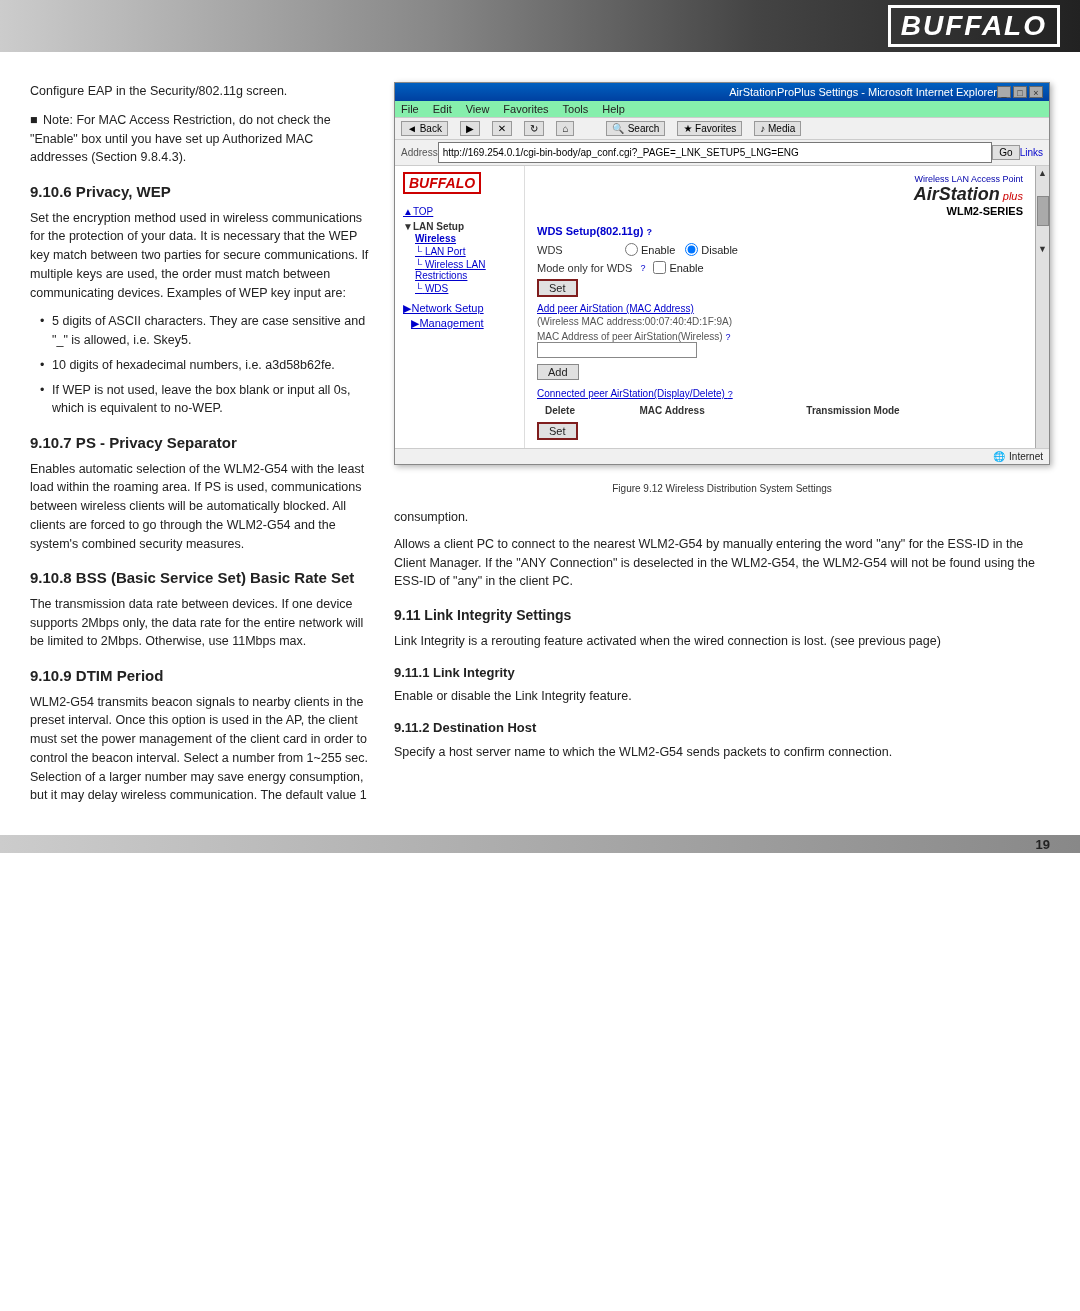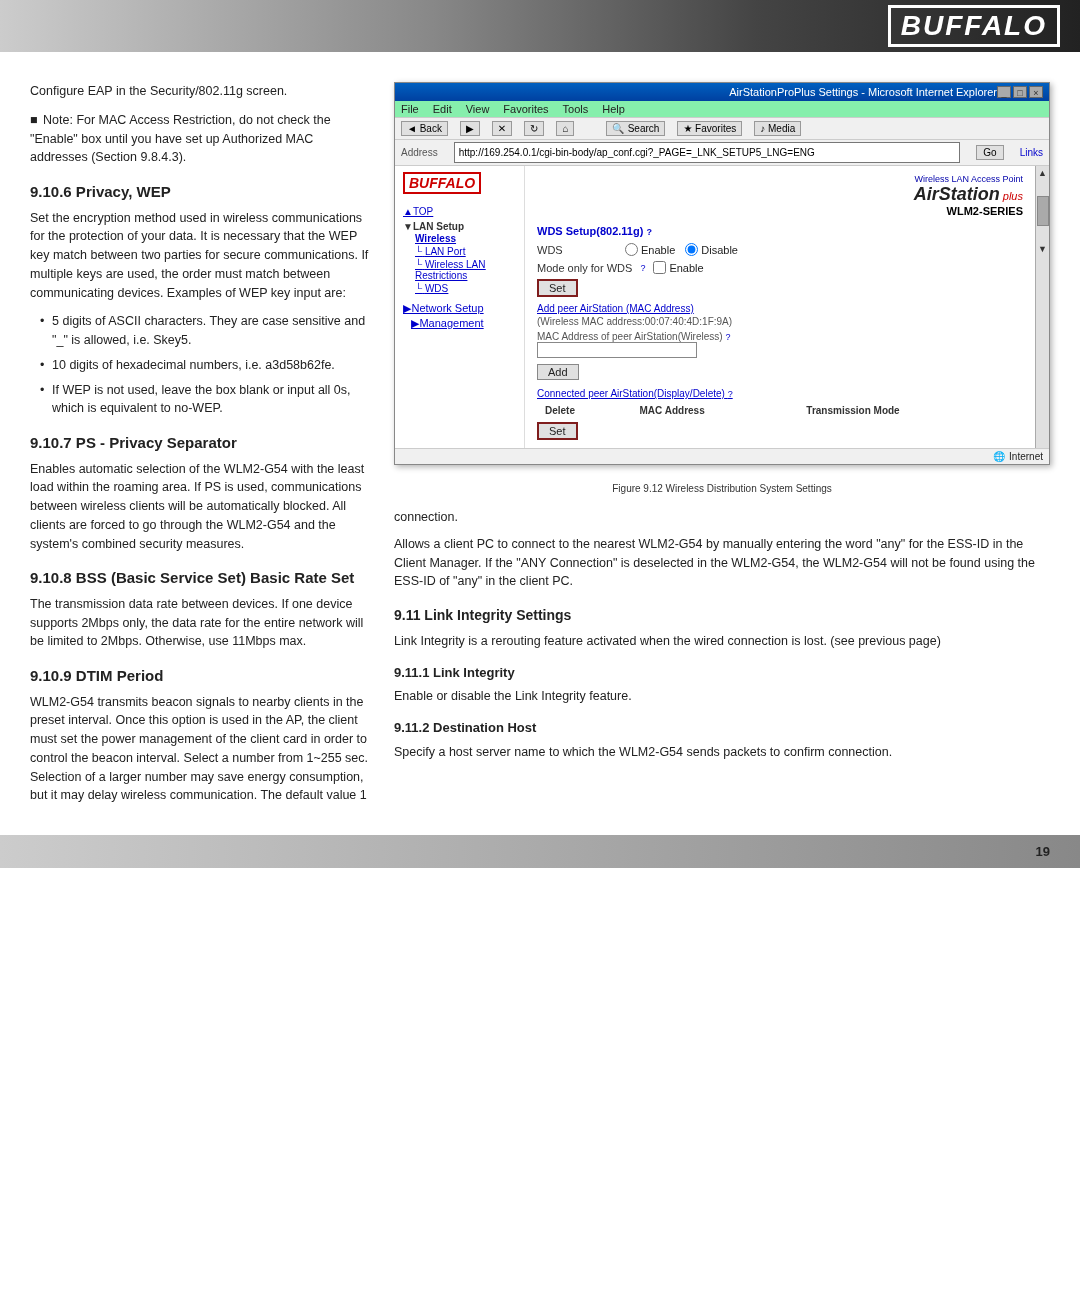--- a/index.html
+++ b/index.html
@@ -145,21 +145,21 @@
       padding: 1px 5px;
       font-size: 10px;
       cursor: pointer;
     }
 
     .browser-addressbar {
       background: #f0f0f0;
       padding: 2px 6px;
       display: flex;
       align-items: center;
-      gap: 16px;
+      gap: 0;
       border-bottom: 1px solid #ccc;
       font-size: 11px;
     }
     .address-label {
       font-size: 10px;
       color: #555;
     }
     .address-input {
       flex: 1;
       border: 1px solid #777;
@@ -415,21 +415,21 @@
     .big-section-heading {
       font-size: 14px;
       font-weight: bold;
       margin-top: 14px;
       margin-bottom: 6px;
     }
 
     
     .footer-bar {
       background: linear-gradient(to right, #cccccc, #888888);
-      height: 33px;
+      height: 18px;
       margin-top: 20px;
       display: flex;
       align-items: center;
       justify-content: flex-end;
       padding-right: 30px;
     }
     .page-number {
       font-size: 13px;
       font-weight: bold;
       color: #222;
@@ -665,21 +665,21 @@
         <div class="status-icon">
           <span>🌐</span>
           <span>Internet</span>
         </div>
       </div>
     </div>
 
     <div class="figure-caption">Figure 9.12  Wireless Distribution System Settings</div>
 
     <div class="right-text-sections">
-      <p>connection.</p>
+      <p>consumption.</p>
       <p>Allows a client PC to connect to the nearest WLM2-G54 by manually entering the word "any" for the ESS-ID in the Client Manager. If the "ANY Connection" is deselected in the WLM2-G54, the WLM2-G54 will not be found using the ESS-ID of "any" in the client PC.</p>
       <div class="big-section-heading">9.11  Link Integrity Settings</div>
       <p>Link Integrity is a rerouting feature activated when the wired connection is lost. (see previous page)</p>
       <div class="right-section-heading">9.11.1  Link Integrity</div>
       <p>Enable or disable the Link Integrity feature.</p>
       <div class="right-section-heading">9.11.2  Destination Host</div>
       <p>Specify a host server name to which the WLM2-G54 sends packets to confirm connection.</p>
     </div>
 
   </div>

